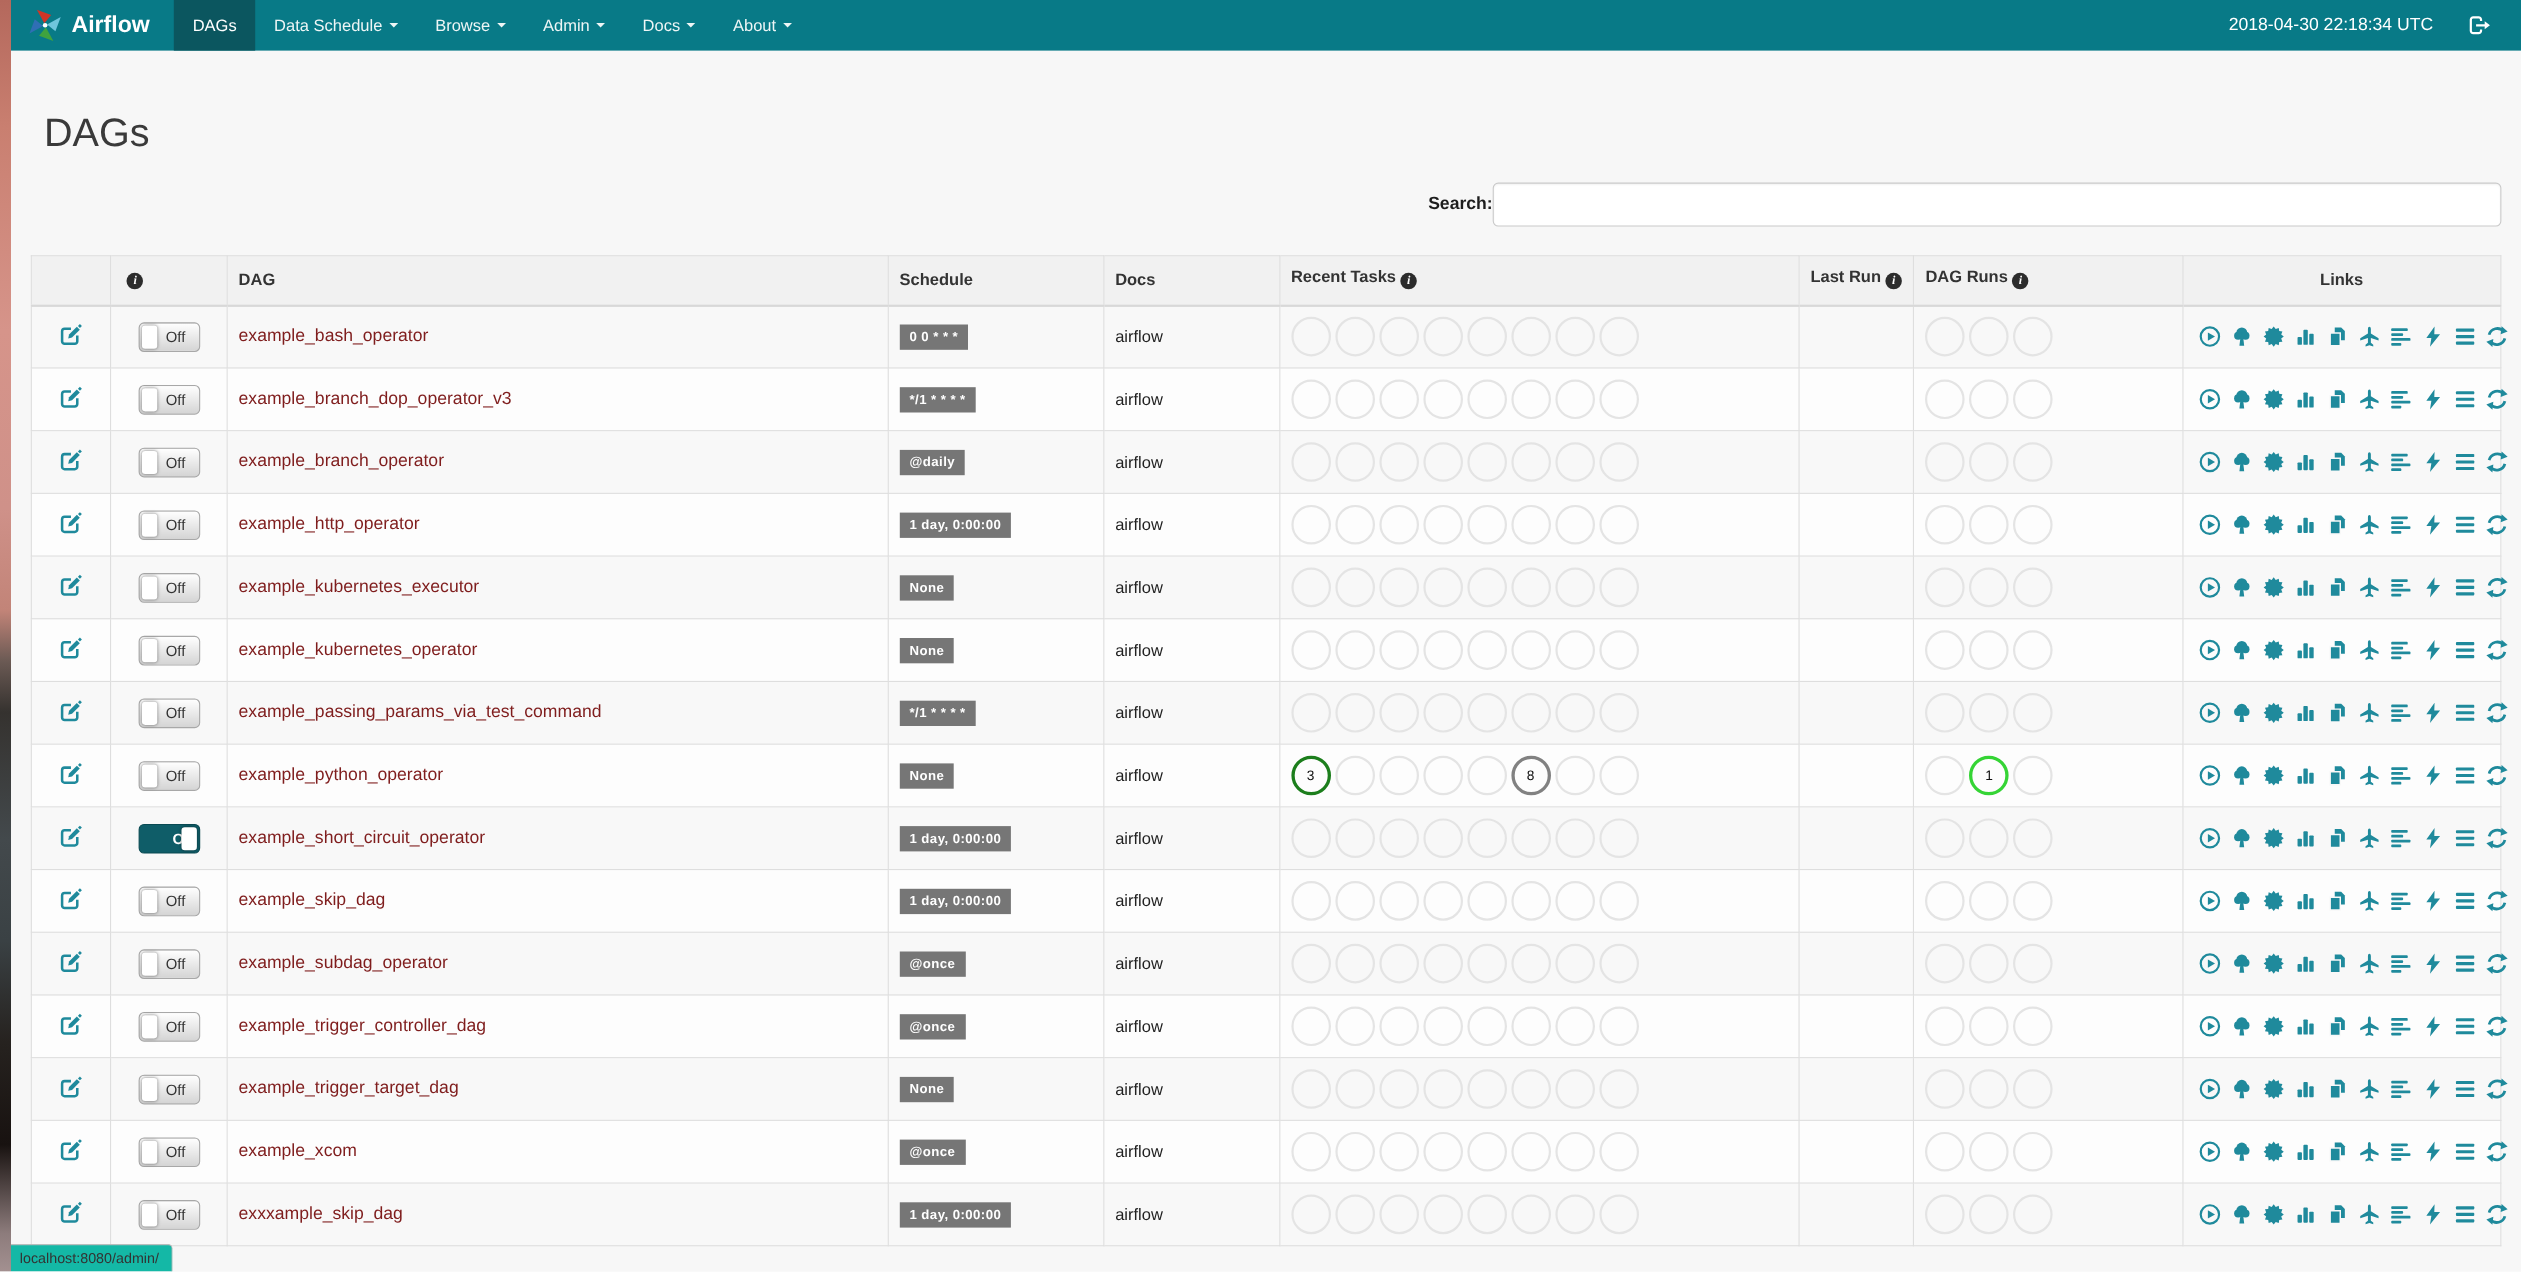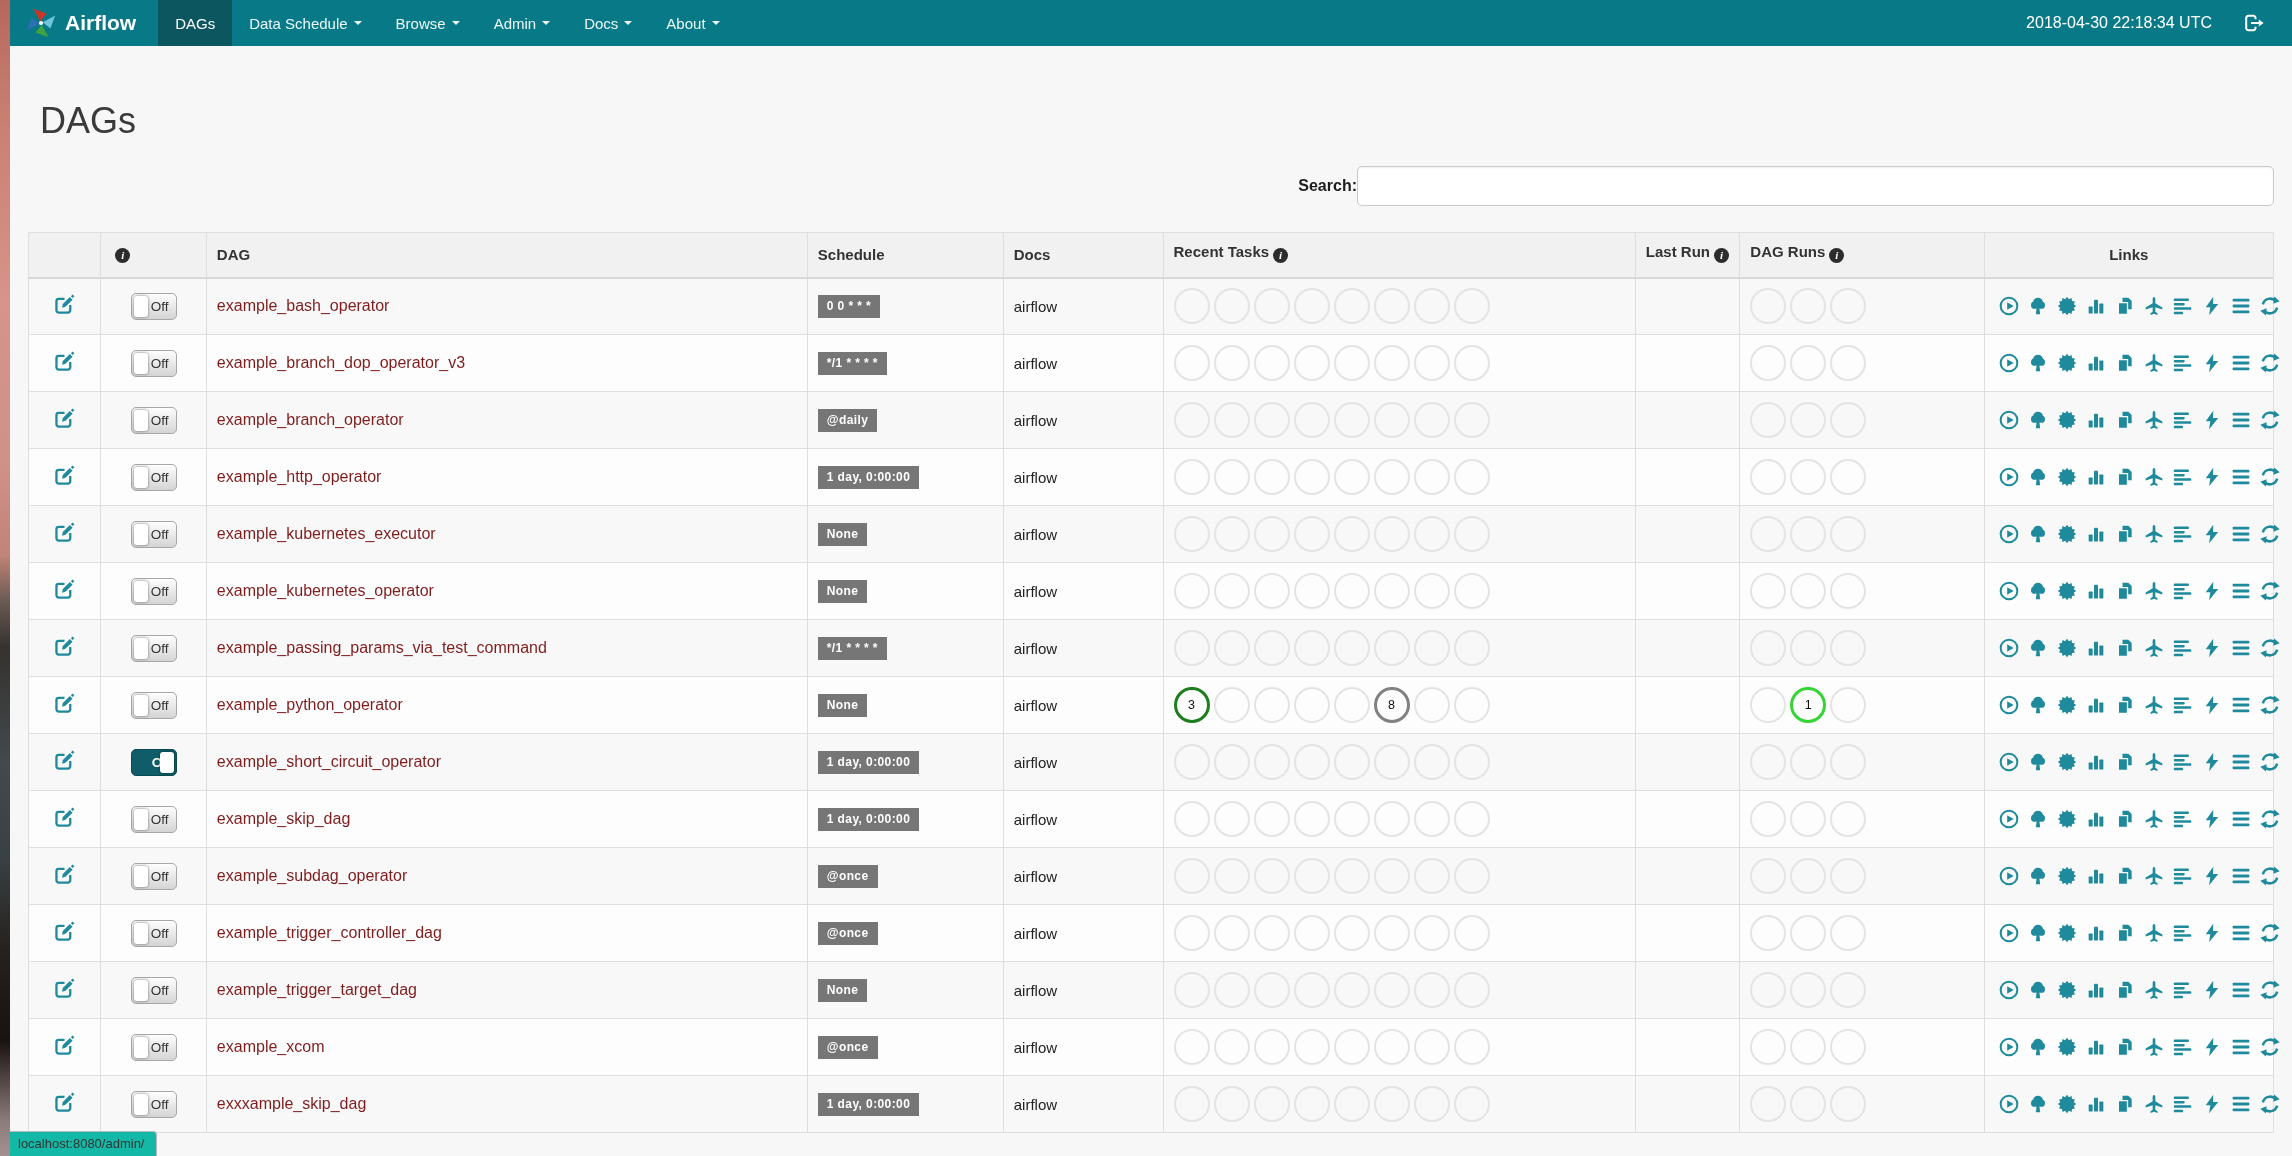--- a/index.html
+++ b/index.html
@@ -61,21 +61,21 @@
            white-space:nowrap; cursor:default; }
 
   
   .circles { display:flex; align-items:center; }
   .circle { width:36px; height:36px; border-radius:50%; border:2px solid #e4e4e4;
             margin-right:4px; display:flex; align-items:center; justify-content:center;
             font-size:12.5px; color:#111; flex:0 0 36px; cursor:pointer; }
   .circle.counted { border-width:3px; }
 
   
-  .toggle { width:46px; height:27px; border:1px solid #a8a8a8; border-radius:5px;
+  .toggle { width:56px; height:27px; border:1px solid #a8a8a8; border-radius:5px;
             position:relative; display:inline-block; cursor:pointer; vertical-align:middle; }
   .toggle .knob { position:absolute; top:2px; width:14px; height:21px; background:#fff;
                   border-radius:3px; box-shadow:0 0 3px rgba(0,0,0,.55); }
   .toggle.off { background:linear-gradient(#fefefe,#d4d4d4); }
   .toggle.off .knob { left:2px; }
   .toggle.off .tlabel { color:#333; padding-left:12px; }
   .toggle.on { background:#0f5d68; border-color:#0a4a53; }
   .toggle.on .knob { right:2px; }
   .toggle.on .tlabel { color:#fff; font-weight:bold; padding-right:5px;text-align:right; }
   .toggle .tlabel { position:absolute; inset:0; text-align:center; line-height:25px;

